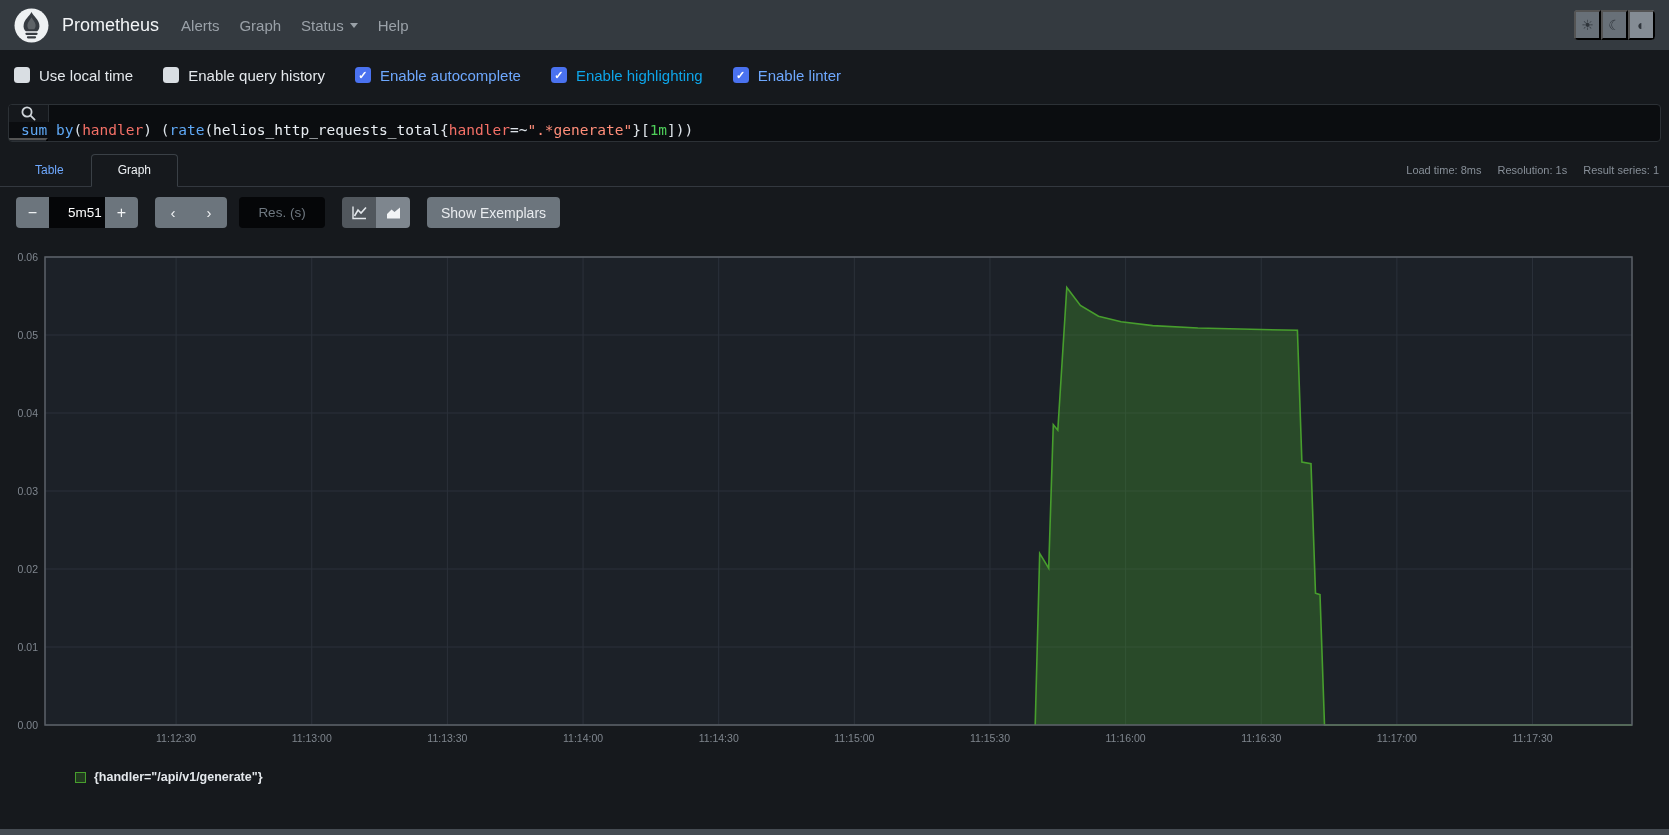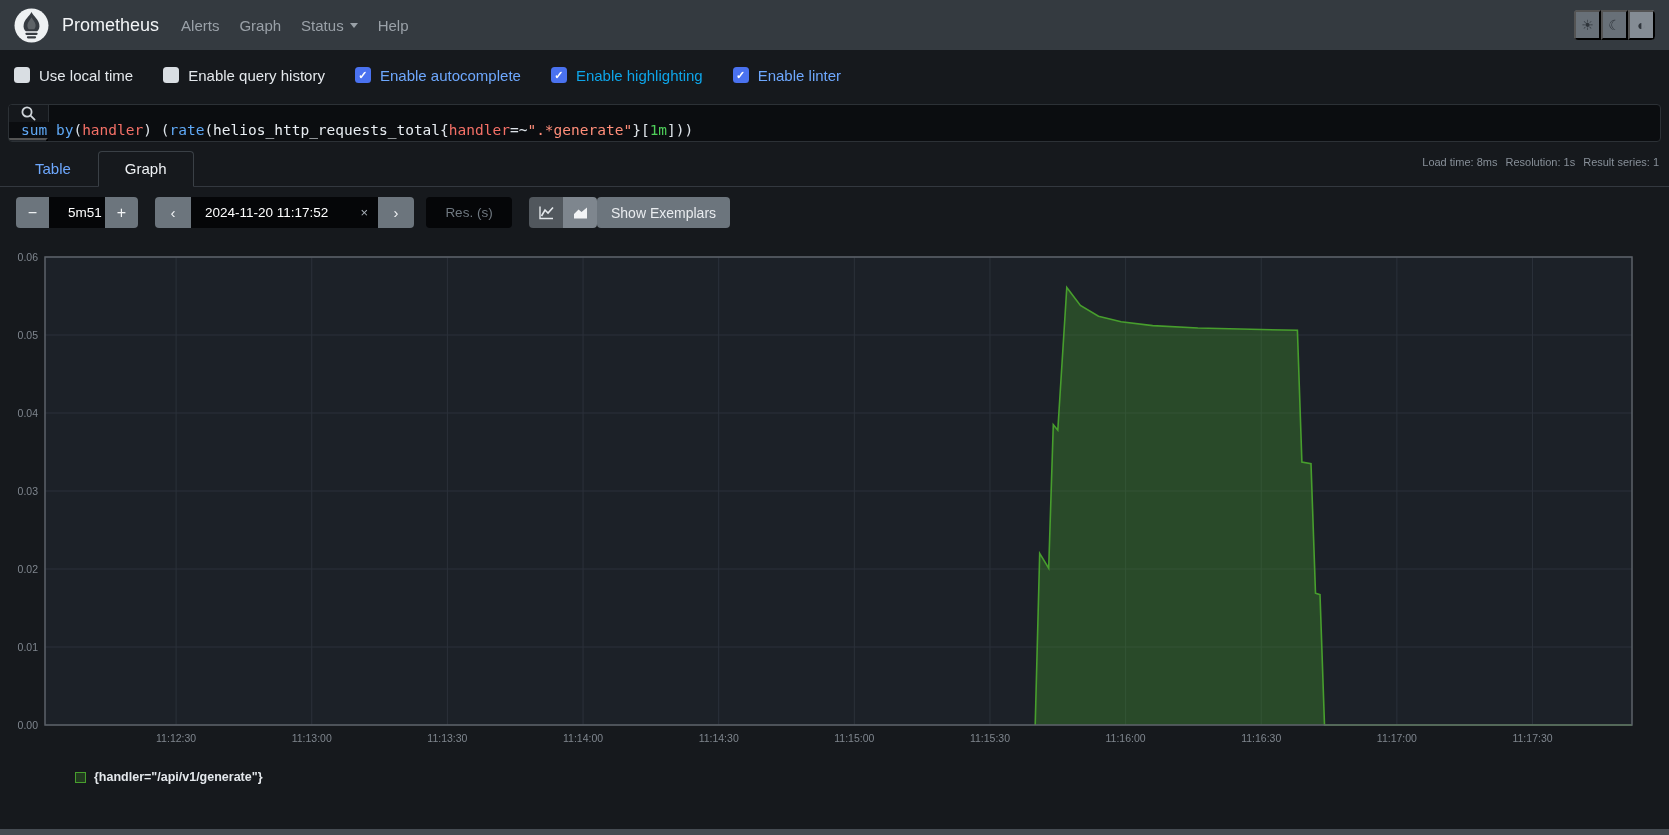--- a/index.html
+++ b/index.html
@@ -28,42 +28,42 @@
   .cbx.checked { background:#4a72f0; color:#fff; font-size:11px; font-weight:bold; }
   
   .query-row { padding:4px 8px 0 8px; height:46px; }
   .query-group { display:flex; height:38px; border:1px solid #2c3136; border-radius:4px; overflow:hidden; background:#0b0d10;flex-direction:column; }
   .q-search { width:40px; background:#15181c; border-right:1px solid #2a2f34; display:flex; align-items:center; justify-content:center; }
   .q-input { flex:1; display:flex; align-items:center; padding:0 12px; font-family:"DejaVu Sans Mono", monospace; font-size:14.5px; white-space:pre; cursor:text; }
   .q-btn { width:39px; background:#23272c; border-left:1px solid #3a4046; display:flex; align-items:center; justify-content:center; cursor:pointer; }
   .execute { width:98px; background:#4c70f0; color:#fff; font-size:15.5px; display:flex; align-items:center; justify-content:center; border:none; cursor:pointer; }
   
   .tabbar { margin-top:4px; height:37px; border-bottom:1px solid #33383f; display:flex; align-items:flex-end; padding:0 8px; position:relative; }
-  .tab { font-size:15px; padding:8px 26px; cursor:pointer; border:1px solid transparent; border-radius:4px 4px 0 0; }
+  .tab { font-size:12px; padding:8px 26px; cursor:pointer; border:1px solid transparent; border-radius:4px 4px 0 0; }
   .tab.link { color:#6ea8fe; }
   .tab.active { color:#eef1f4; background:#16191d; border-color:#3a4046; border-bottom-color:#16191d; margin-bottom:-1px; }
-  .stats { position:absolute; right:10px; top:6px; display:flex; column-gap:8px; font-size:11px; color:#878f98; }
+  .stats { position:absolute; right:10px; top:14px; display:flex; column-gap:16px; font-size:11px; color:#878f98; }
   
   .controls { margin-top:10px; display:flex; align-items:center; height:31px; padding-left:16px; }
   .grp { display:flex; height:31px; border-radius:4px; overflow:hidden; }
   .gbtn { background:#6c757d; color:#f2f4f6; border:none; display:flex; align-items:center; justify-content:center; cursor:pointer; font-size:16px; }
   .blk-input { background:#050608; color:#fff; display:flex; align-items:center; font-size:13.5px; cursor:text;padding-left:16px; }
   .g-range { margin-left:0; }
   .g-range .gbtn { width:33px; }
   .g-range .blk-input { width:56px; justify-content:center; }
   .g-time { margin-left:17px; }
   .g-time .gbtn { width:36px; font-size:15px; }
   .g-time .blk-input { width:187px; padding:0 10px 0 14px; justify-content:space-between; }
   .clear-x { color:#aab2ba; font-size:13px; cursor:pointer; }
   .res-input { margin-left:12px; width:86px; height:31px; background:#050608; border-radius:4px; color:#6f7880; font-size:13.5px; display:flex; align-items:center; justify-content:center; cursor:text; }
   .g-type { margin-left:17px; }
   .type-btn { width:34px; height:31px; border:none; display:flex; align-items:center; justify-content:center; cursor:pointer; }
   .type-line { background:#51575d; }
   .type-stack { background:#7e868e; }
-  .exemplars { height:31px; padding:0 14px; background:#6c757d; color:#e9ecef; border:none; border-radius:4px; font-size:14px; cursor:pointer; }
+  .exemplars { margin-left:17px; height:31px; padding:0 14px; background:#6c757d; color:#e9ecef; border:none; border-radius:4px; font-size:14px; cursor:pointer; }
   
   .chart-wrap { position:relative; margin-top:29px; height:500px; }
   .chart-svg { position:absolute; left:45px; top:0; overflow:visible; }
   .legend { display:flex; align-items:center; margin:13px 0 0 75px; column-gap:8px; cursor:pointer; }
   .legend-swatch { width:11px; height:11px; border:1.5px solid; }
   .legend-label { font-size:12.5px; font-weight:600; color:#e4e8ec; }
   .bottom-strip { position:absolute; left:0; bottom:0; width:100%; height:6px; background:#454b52; }
 </style>
 </head>
 <body>
@@ -158,24 +158,20 @@
 </div>
 
 <div class="controls">
   <div class="grp g-range">
     <button class="gbtn">−</button>
     <div class="blk-input">5m51</div>
     <button class="gbtn">+</button>
   </div>
   <div class="grp g-time">
     <button class="gbtn">‹</button>
-    <div class="blk-input">
-      <span>2024-11-20 11:17:52</span>
-      <span class="clear-x">×</span>
-    </div>
     <button class="gbtn">›</button>
   </div>
   <div class="res-input">Res. (s)</div>
   <div class="grp g-type">
     <button class="type-btn type-line">
       <svg width="17" height="15" viewBox="0 0 17 15">
         <path d="M2 1.5v12h13" stroke="#e4e8ec" stroke-width="1.4" fill="none"></path>
         <polyline points="3.5,11 7,5 10,8 15,2.5" stroke="#e4e8ec" stroke-width="1.6" fill="none"></polyline>
       </svg>
     </button>

